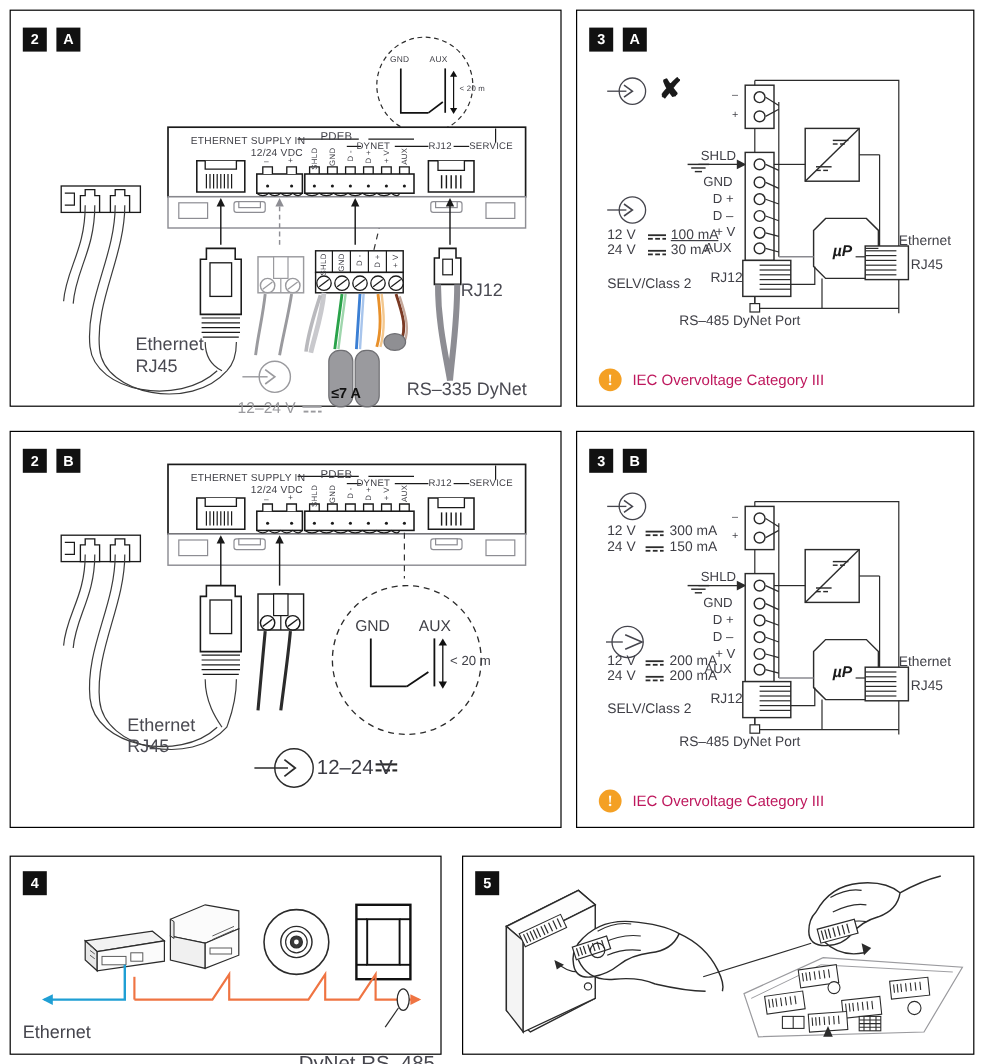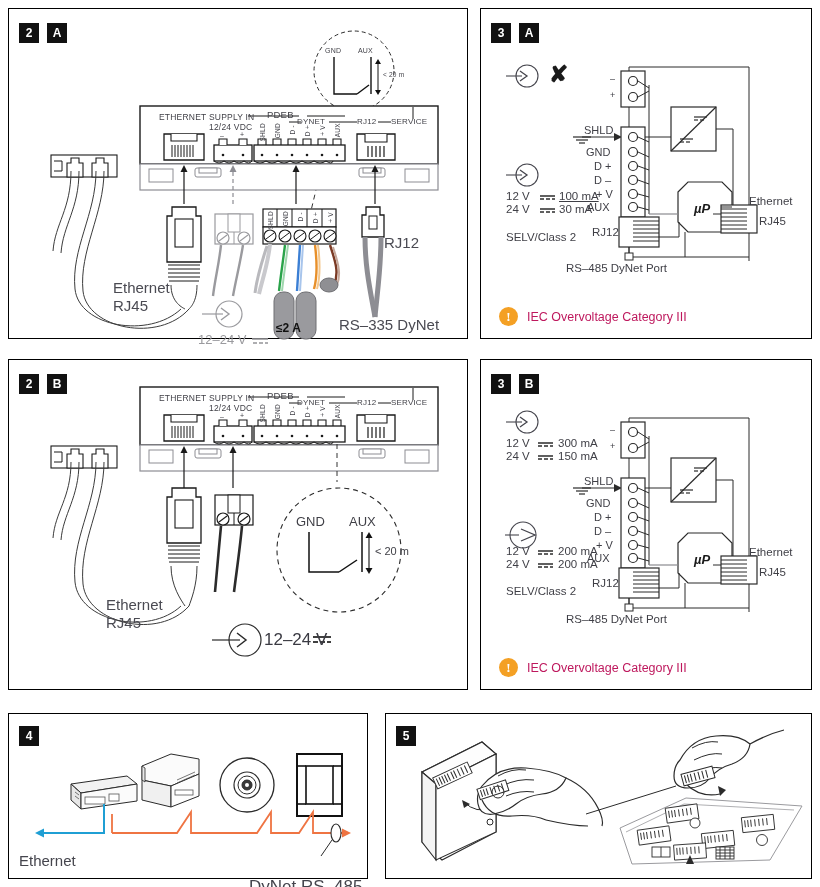--- a/index.html
+++ b/index.html
@@ -232,21 +232,21 @@
     <div class="lbl vert" style="left:273px;top:202px;">GND</div>
     <div class="lbl vert" style="left:288px;top:203px;">D -</div>
     <div class="lbl vert" style="left:303px;top:203px;">D +</div>
     <div class="lbl vert" style="left:318px;top:203px;">+ V</div>
 
     <div class="lbl big" style="left:104px;top:270px;">Ethernet</div>
     <div class="lbl big" style="left:104px;top:288px;">RJ45</div>
     <div class="lbl big" style="left:375px;top:225px;">RJ12</div>
     <div class="lbl big" style="left:330px;top:307px;">RS–335 DyNet</div>
     <div class="lbl" style="left:189px;top:323px;font-size:13px;color:#9a9a9e;">12–24 V</div>
-    <div class="lbl bold" style="left:267px;top:312px;font-size:12px;color:#111;">≤2 A</div>
+    <div class="lbl bold" style="left:267px;top:312px;font-size:12px;color:#111;">≤7 A</div>
   </div>
 
   <div class="panel" style="left:480px;top:8px;width:332px;height:331px;">
     <div class="badge-row" style="left:10px;top:14px;">
       <div class="badge">3</div>
       <div class="badge">A</div>
     </div>
 
     <svg width="332" height="331">
 

